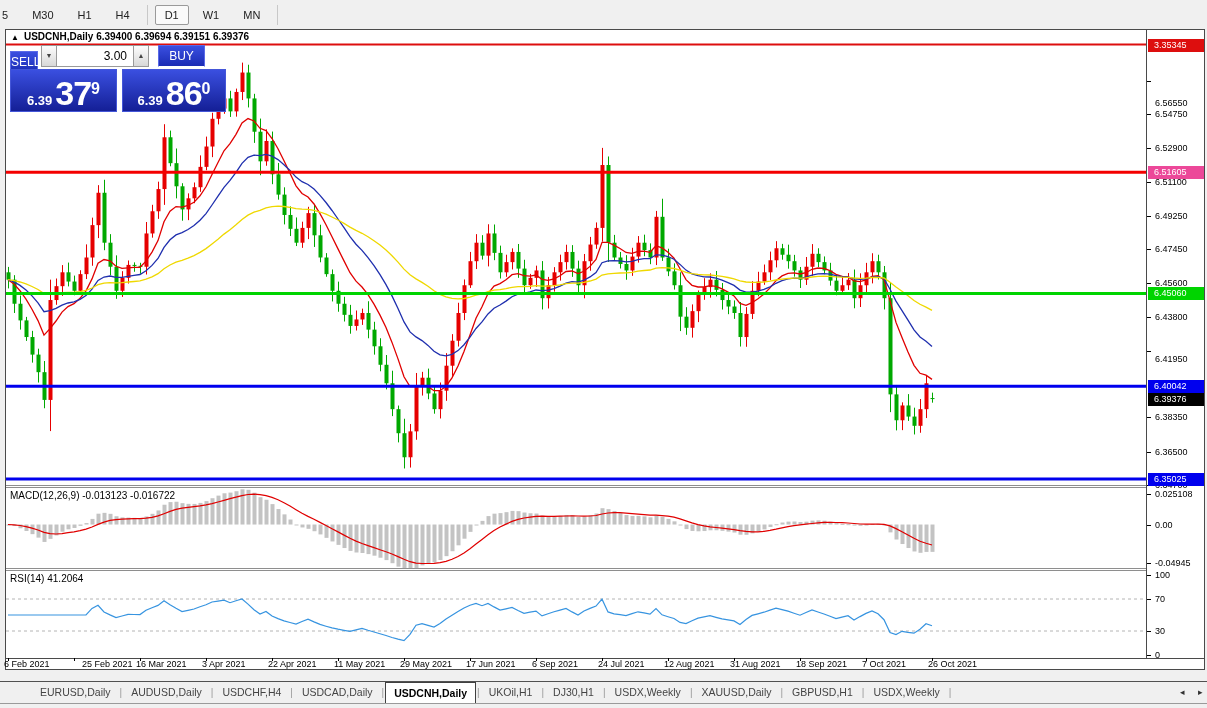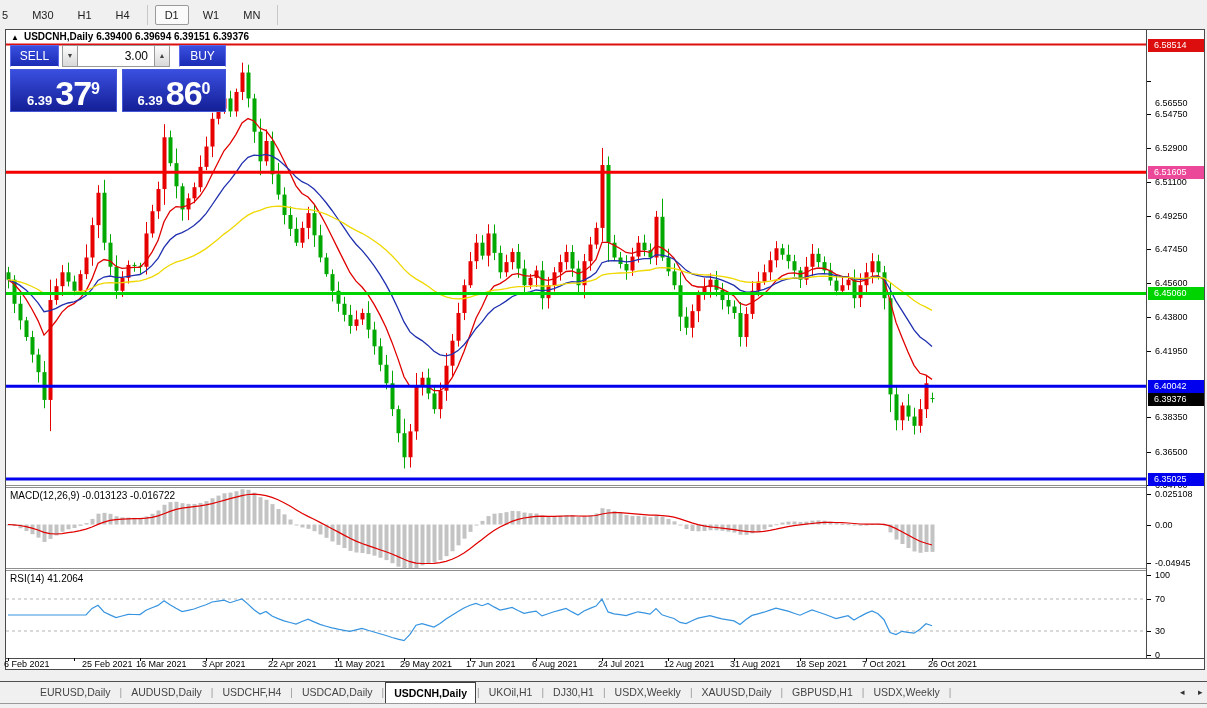--- a/index.html
+++ b/index.html
@@ -43,21 +43,21 @@
   .pane-label { position:absolute; left:4px; top:2px; font-size:10px; color:#000; white-space:nowrap; }
   #chart-title-row { position:absolute; left:5px; top:1px; font-size:10px; font-weight:700;
     color:#000; white-space:nowrap; z-index:5; }
   #collapse-marker { font-size:8px; margin-right:5px; }
 
   
   #trade-panel { position:absolute; left:4px; top:15px; width:216px; height:67px; z-index:6; }
   .tp-row1 { position:absolute; left:0; top:0; width:216px; height:22px; display:flex; }
   .tp-btn { height:22px; background:linear-gradient(#3a4fe0,#1b2cb4); border:1px solid #5a6ae8;
     border-bottom:1px solid #fff; color:#fff; font-size:12px; text-align:center; line-height:20px; cursor:pointer; }
-  #sell-btn { width:49px; } #buy-btn { width:47px; margin-left:9px; }
+  #sell-btn { width:28px;margin-top:6px; } #buy-btn { width:47px; margin-left:9px; }
   .lot-group { display:flex; margin-left:3px; }
   .spin-btn { width:16px; height:22px; background:linear-gradient(#fdfdfd,#d8d8d8);
     border:1px solid #9a9a9a; color:#444; font-size:7px; line-height:20px; text-align:center; cursor:pointer; }
   .lot-input { width:76px; height:22px; border:1px solid #9a9a9a; border-left:none; border-right:none;
     text-align:right; font-size:12px; padding-right:6px; color:#000; outline:none;
     font-family:"Liberation Sans", sans-serif; }
   .tp-tiles { position:absolute; left:0; top:24px; width:216px; height:30px; display:flex; }
   .price-tile { height:43px; background:linear-gradient(#3a4fe0,#141f96); border:1px solid #4456d8;
     color:#fff; display:flex; align-items:flex-end; justify-content:center; padding-bottom:3px; cursor:pointer; }
   #sell-tile { width:107px; } #buy-tile { width:104px; margin-left:5px; }
@@ -628,21 +628,21 @@
         <div class="date-label" style="left: 196px;">3 Apr 2021</div>
         <div class="date-tick" style="left: 266px;"></div>
         <div class="date-label" style="left: 262px;">22 Apr 2021</div>
         <div class="date-tick" style="left: 332px;"></div>
         <div class="date-label" style="left: 328px;">11 May 2021</div>
         <div class="date-tick" style="left: 398px;"></div>
         <div class="date-label" style="left: 394px;">29 May 2021</div>
         <div class="date-tick" style="left: 464px;"></div>
         <div class="date-label" style="left: 460px;">17 Jun 2021</div>
         <div class="date-tick" style="left: 530px;"></div>
-        <div class="date-label" style="left: 526px;">6 Aug 2021</div>
+        <div class="date-label" style="left: 526px;">6 Sep 2021</div>
         <div class="date-tick" style="left: 596px;"></div>
         <div class="date-label" style="left: 592px;">24 Jul 2021</div>
         <div class="date-tick" style="left: 662px;"></div>
         <div class="date-label" style="left: 658px;">12 Aug 2021</div>
         <div class="date-tick" style="left: 728px;"></div>
         <div class="date-label" style="left: 724px;">31 Aug 2021</div>
         <div class="date-tick" style="left: 794px;"></div>
         <div class="date-label" style="left: 790px;">18 Sep 2021</div>
         <div class="date-tick" style="left: 860px;"></div>
         <div class="date-label" style="left: 856px;">7 Oct 2021</div>
@@ -660,28 +660,28 @@
         <div class="axis-tick-label" style="top: 147px;">6.51100</div>
         <div class="axis-dash" style="top: 186px;"></div>
         <div class="axis-tick-label" style="top: 181px;">6.49250</div>
         <div class="axis-dash" style="top: 219px;"></div>
         <div class="axis-tick-label" style="top: 214px;">6.47450</div>
         <div class="axis-dash" style="top: 253px;"></div>
         <div class="axis-tick-label" style="top: 248px;">6.45600</div>
         <div class="axis-dash" style="top: 287px;"></div>
         <div class="axis-tick-label" style="top: 282px;">6.43800</div>
         <div class="axis-dash" style="top: 321px;"></div>
-        <div class="axis-tick-label" style="top: 316px; text-align: center;">6.41950</div>
+        <div class="axis-tick-label" style="top: 324px; text-align: center;">6.41950</div>
         <div class="axis-dash" style="top: 387px;"></div>
         <div class="axis-tick-label" style="top: 382px; text-align: center;">6.38350</div>
         <div class="axis-dash" style="top: 422px;"></div>
         <div class="axis-tick-label" style="top: 417px;">6.36500</div>
         <div class="axis-dash" style="top: 455px;"></div>
         <div class="axis-tick-label" style="top: 450px;">6.34700</div>
-        <div class="price-chip" style="top: 9px; background: rgb(221, 14, 14);">6.58514</div>
+        <div class="price-chip" style="top: 9px; background: rgb(221, 14, 14);">3.35345</div>
         <div class="price-chip" style="top: 136px; background: #ec4899;">6.51605</div>
         <div class="price-chip" style="top: 257px; background: rgb(0, 212, 0);">6.45060</div>
         <div class="price-chip" style="top: 350px; background: rgb(0, 0, 238);">6.40042</div>
         <div class="price-chip" style="top: 443px; background: rgb(0, 0, 238);">6.35025</div>
         <div class="price-chip" style="top: 363px; background: rgb(0, 0, 0);">6.39376</div>
         <div class="axis-dash" style="top: 464px;"></div>
         <div class="axis-tick-label" style="top: 459px;">0.025108</div>
         <div class="axis-dash" style="top: 495px;"></div>
         <div class="axis-tick-label" style="top: 490px;">0.00</div>
         <div class="axis-dash" style="top: 533px;"></div>

